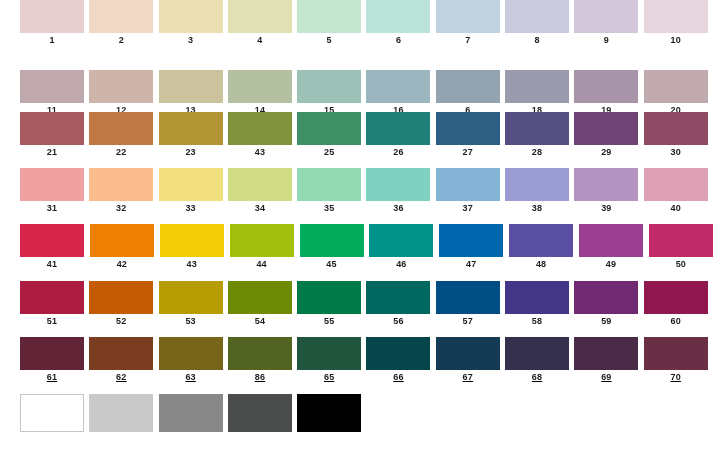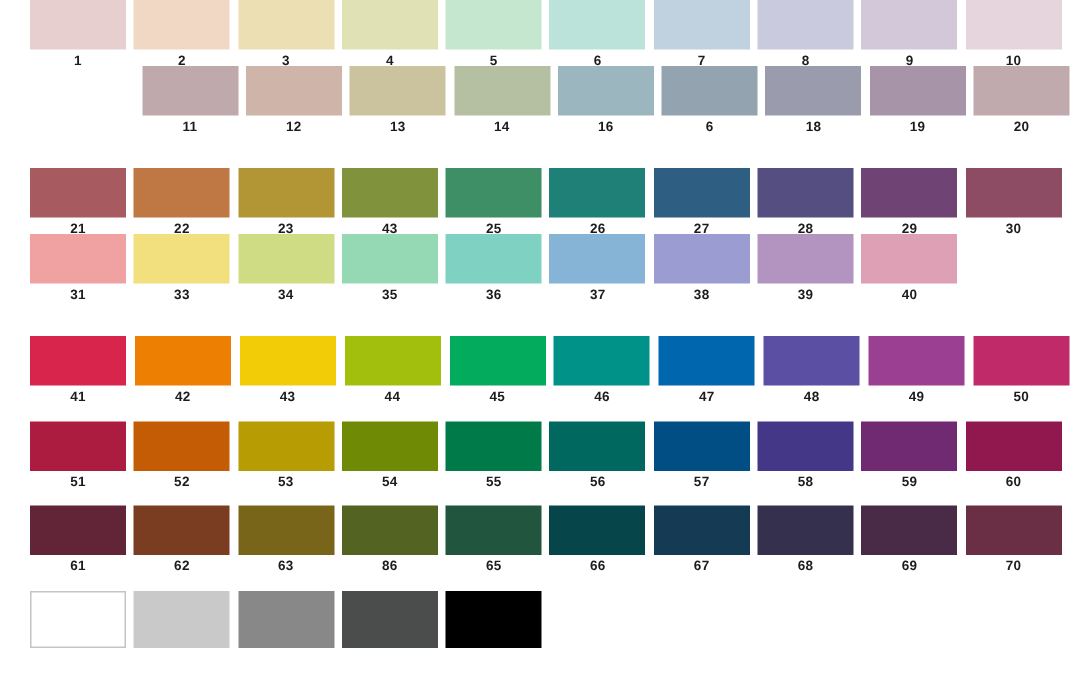--- a/index.html
+++ b/index.html
@@ -64,26 +64,26 @@
     font-size: 9px;
     font-weight: bold;
     color: #1c1c1c;
     line-height: 13px;
     margin-top: 1px;
     letter-spacing: 0.2px;
   }
 
   
   .row-0 { top: 0px; }
-  .row-1 { top: 44px; justify-content: flex-end; }
+  .row-1 { top: 70px; }
   .row-2 { top: 112px; }
-  .row-3 { top: 156px; }
+  .row-3 { top: 168px; }
   .row-4 { top: 224px; justify-content: space-between; }
   .row-5 { top: 281px; }
-  .row-6 { top: 337px; }
+  .row-6 { top: 337px; text-decoration: underline; }
   .row-7 { top: 394px; }
 
   
   .row-0 .swatch-chip { height: 33px; }
   .row-7 .swatch-chip { height: 38px; }
 </style>
 </head>
 <body>
 
 <div id="palette-sheet">
@@ -142,20 +142,24 @@
     </div>
     <div class="swatch-cell">
       <span class="swatch-chip" style="background-color: rgb(203, 195, 157);"></span>
       <span class="swatch-label">13</span>
     </div>
     <div class="swatch-cell">
       <span class="swatch-chip" style="background-color: rgb(181, 191, 161);"></span>
       <span class="swatch-label">14</span>
     </div>
     <div class="swatch-cell">
+      <span class="swatch-chip" style="background-color: rgb(156, 194, 184);"></span>
+      <span class="swatch-label">15</span>
+    </div>
+    <div class="swatch-cell">
       <span class="swatch-chip" style="background-color: rgb(156, 182, 192);"></span>
       <span class="swatch-label">16</span>
     </div>
     <div class="swatch-cell">
       <span class="swatch-chip" style="background-color: rgb(147, 164, 176);"></span>
       <span class="swatch-label">6</span>
     </div>
     <div class="swatch-cell">
       <span class="swatch-chip" style="background-color: rgb(154, 156, 174);"></span>
       <span class="swatch-label">18</span>
@@ -212,20 +216,24 @@
       <span class="swatch-label">30</span>
     </div>
   </div>
 
   <div class="swatch-row row-3">
     <div class="swatch-cell">
       <span class="swatch-chip" style="background-color: rgb(240, 162, 163);"></span>
       <span class="swatch-label">31</span>
     </div>
     <div class="swatch-cell">
+      <span class="swatch-chip" style="background-color: rgb(251, 189, 141);"></span>
+      <span class="swatch-label">32</span>
+    </div>
+    <div class="swatch-cell">
       <span class="swatch-chip" style="background-color: rgb(242, 224, 126);"></span>
       <span class="swatch-label">33</span>
     </div>
     <div class="swatch-cell">
       <span class="swatch-chip" style="background-color: rgb(207, 220, 132);"></span>
       <span class="swatch-label">34</span>
     </div>
     <div class="swatch-cell">
       <span class="swatch-chip" style="background-color: rgb(149, 217, 180);"></span>
       <span class="swatch-label">35</span>

